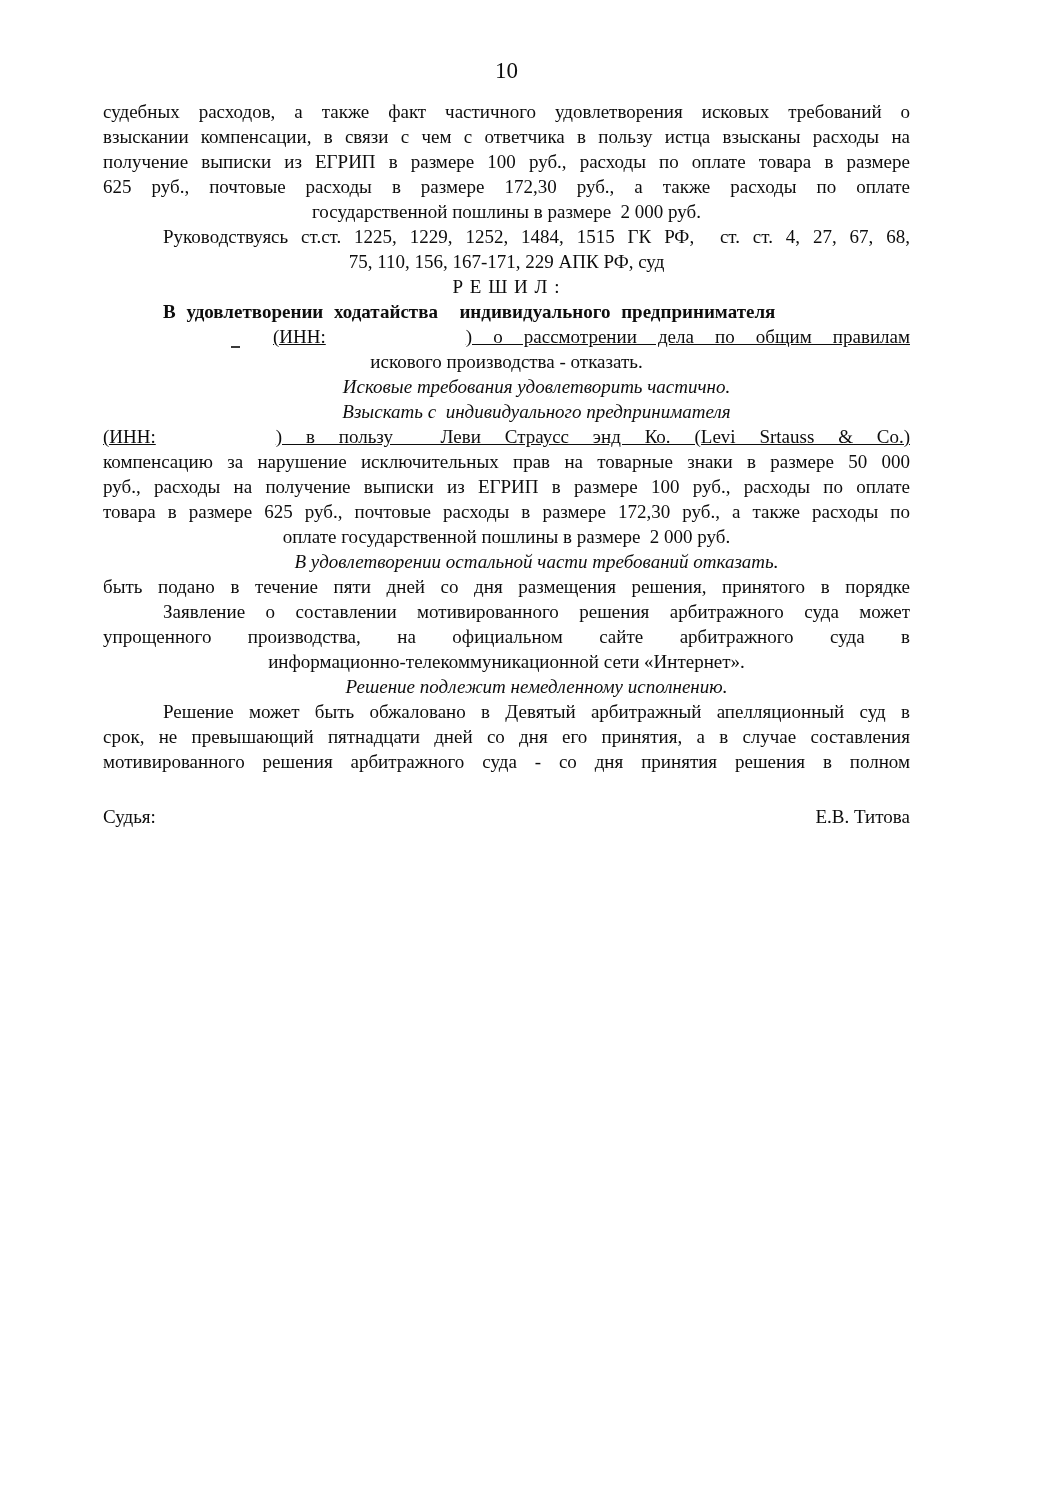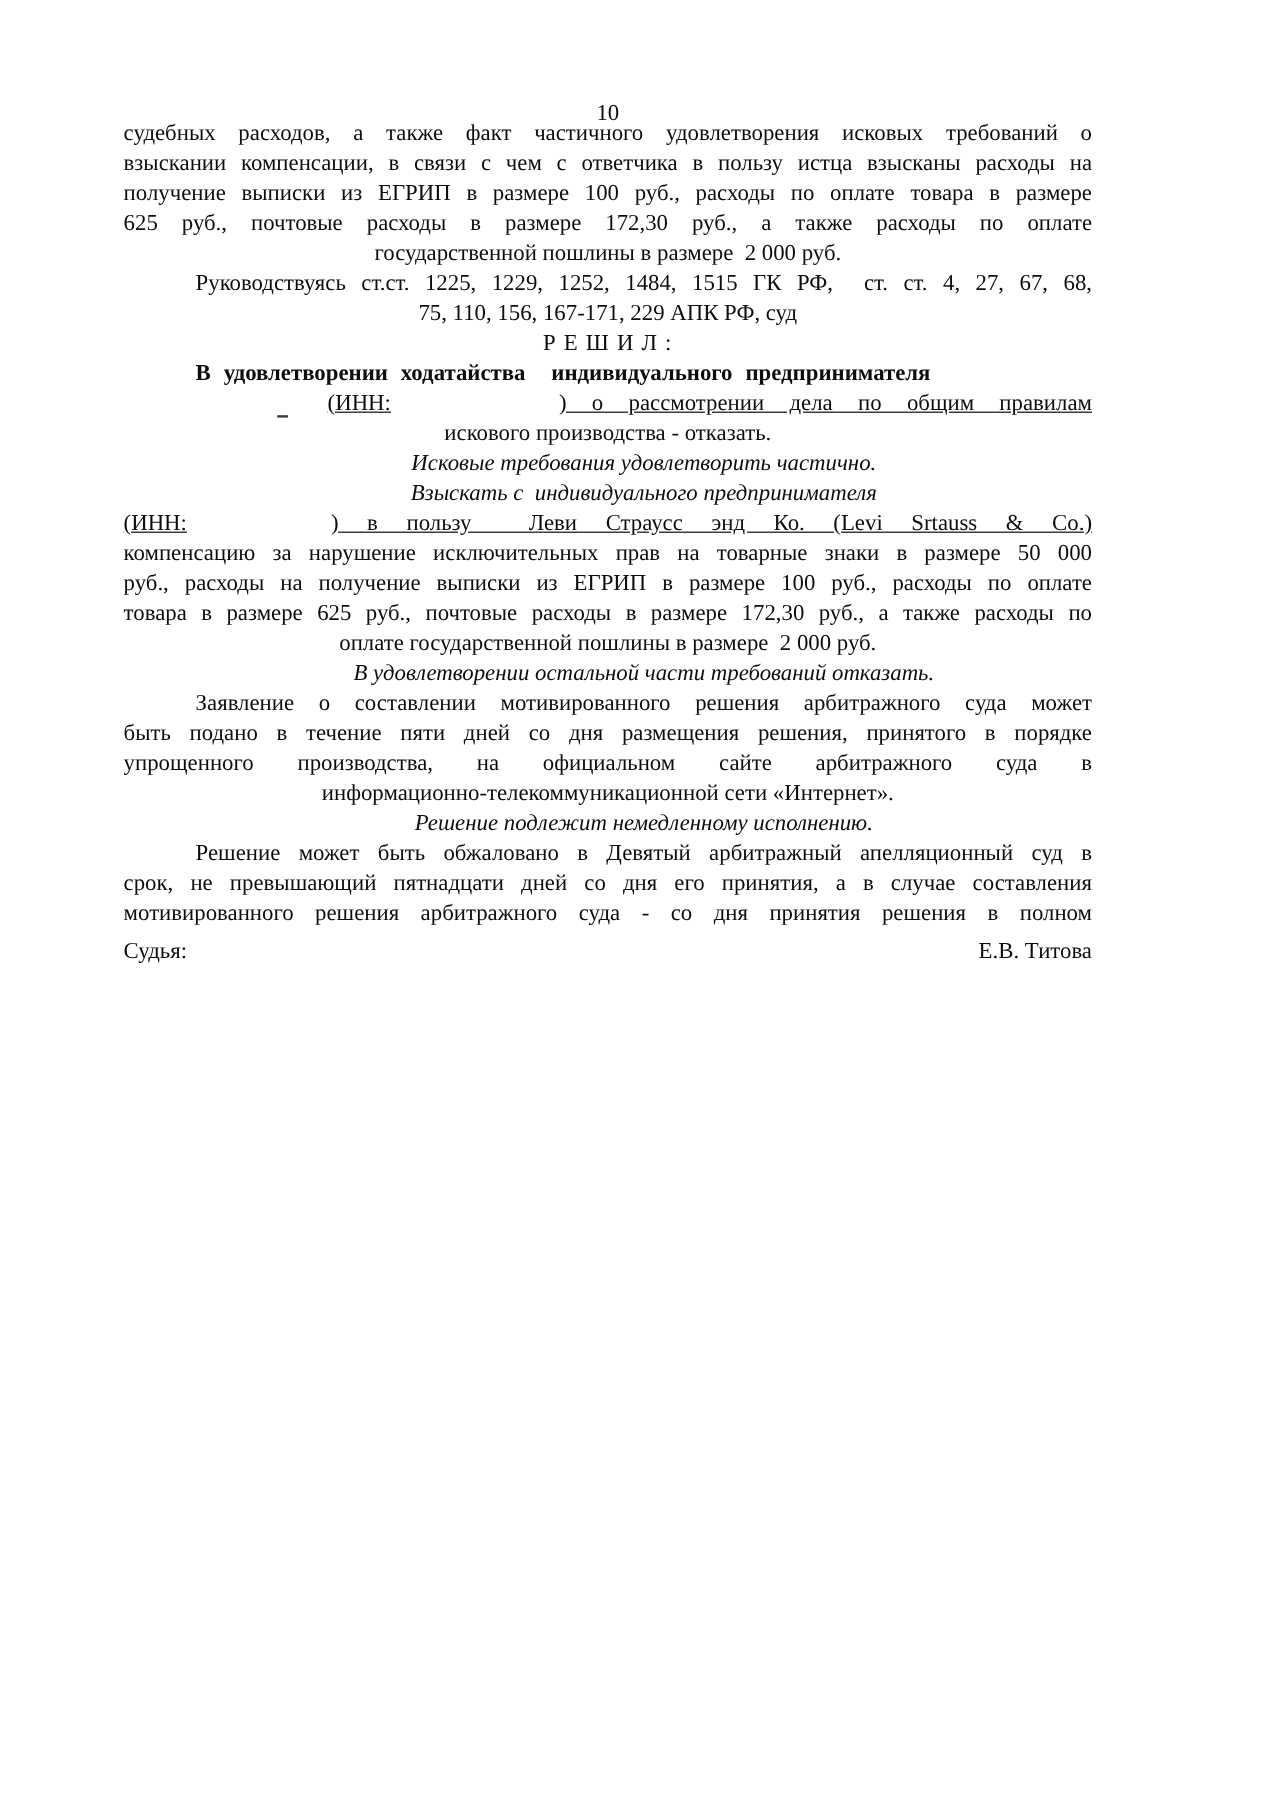--- a/index.html
+++ b/index.html
@@ -15,23 +15,22 @@
     font-family: "Liberation Serif", "DejaVu Serif", serif;
     color: #0d0d0d;
     overflow: hidden;
   }
   .page-number {
     position: absolute;
     top: 58px;
     left: 103px;
     width: 807px;
     text-align: center;
-    font-size: 19px;
+    font-size: 23px;
     line-height: 25px;
-    margin-top: 24px;
   }
   .doc-body {
     position: absolute;
     top: 99px;
     left: 103px;
     width: 807px;
     font-size: 19px;
   }
   .line {
     line-height: 25px;
@@ -60,21 +59,21 @@
   .redaction-mark {
     position: absolute;
     left: 231px;
     top: 346px;
     width: 9px;
     height: 2px;
     background: #3a3a3a;
   }
   .signature-row {
     position: absolute;
-    top: 780px;
+    top: 804px;
     left: 103px;
     width: 807px;
     display: flex;
     justify-content: space-between;
     font-size: 19px;
     line-height: 25px;
   }
 </style>
 </head>
 <body>
@@ -95,22 +94,22 @@
       <div class="line jp"><span class="sp" style="width: 170px;"></span><span>(ИНН:</span><span class="sp" style="width: 140px;"></span><span>) о рассмотрении дела по общим правилам</span></div>
       <div class="line l">искового производства - отказать.</div>
       <div class="line li">Исковые требования удовлетворить частично.</div>
       <div class="line li">Взыскать с &nbsp;индивидуального предпринимателя</div>
       <div class="line jp"><span>(ИНН:</span><span class="sp" style="width: 120px;"></span><span>) в пользу &nbsp;Леви Страусс энд Ко. (Levi Srtauss &amp; Co.)</span></div>
       <div class="line j">компенсацию за нарушение исключительных прав на товарные знаки в размере 50&nbsp;000</div>
       <div class="line j">руб., расходы на получение выписки из ЕГРИП в размере 100 руб., расходы по оплате</div>
       <div class="line j">товара в размере 625 руб., почтовые расходы в размере 172,30 руб., а также расходы по</div>
       <div class="line l">оплате государственной пошлины в размере &nbsp;2&nbsp;000 руб.</div>
       <div class="line li">В удовлетворении остальной части требований отказать.</div>
+      <div class="line j">быть подано в течение пяти дней со дня размещения решения, принятого в порядке</div>
       <div class="line ji">Заявление о составлении мотивированного решения арбитражного суда может</div>
-      <div class="line j">быть подано в течение пяти дней со дня размещения решения, принятого в порядке</div>
       <div class="line j">упрощенного производства, на официальном сайте арбитражного суда в</div>
       <div class="line l">информационно-телекоммуникационной сети «Интернет».</div>
       <div class="line li">Решение подлежит немедленному исполнению.</div>
       <div class="line ji">Решение может быть обжаловано в Девятый арбитражный апелляционный суд в</div>
       <div class="line j">срок, не превышающий пятнадцати дней со дня его принятия, а в случае составления</div>
       <div class="line j">мотивированного решения арбитражного суда - со дня принятия решения в полном</div>
     </div>
 
   <div class="redaction-mark"></div>
 

